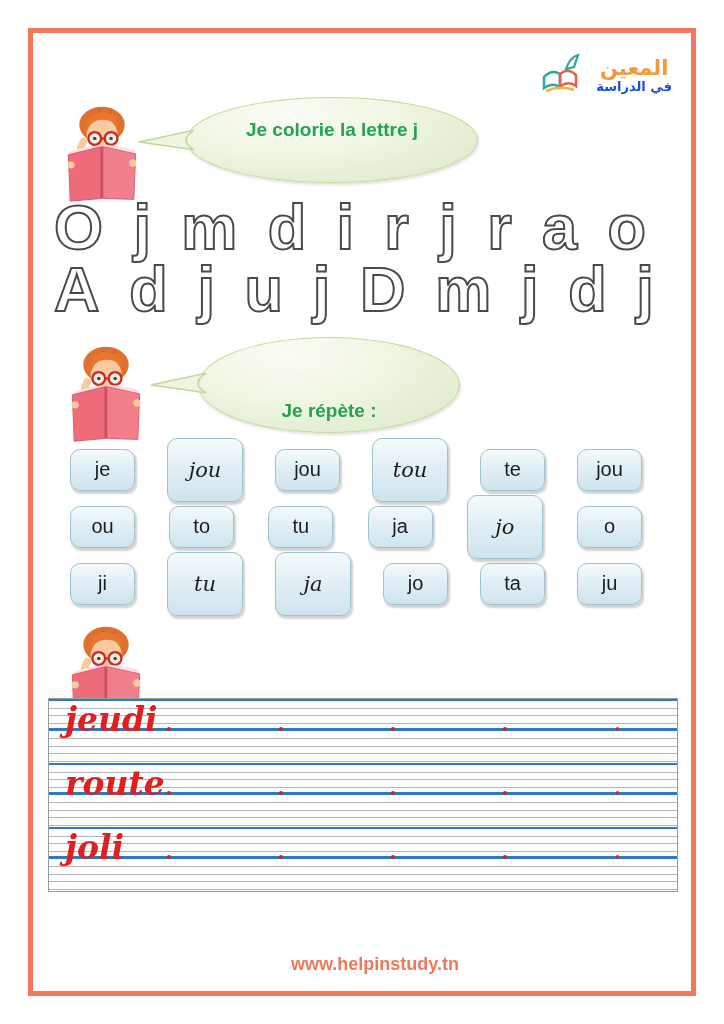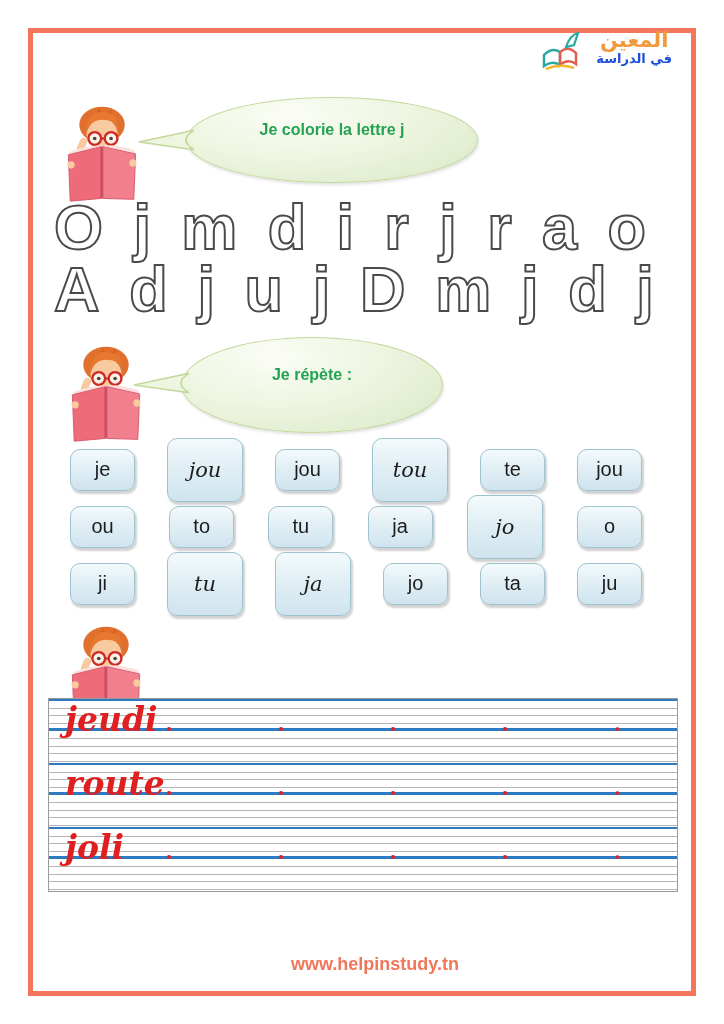--- a/index.html
+++ b/index.html
@@ -6,38 +6,38 @@
     --accent-frame:#f4765c; --bubble-text:#23a352; --line-blue:#2e79c0;
     --word-red:#e02020; --footer-orange:#f0775a; --logo-orange:#f09a3c;
   }
   html,body{margin:0;padding:0;background:#fff;}
   .page{position:relative;width:724px;height:1024px;background:#fff;overflow:hidden;
         font-family:"Liberation Sans",sans-serif;}
   .frame{position:absolute;left:28px;top:28px;right:28px;bottom:28px;
          border:5px solid var(--accent-frame);pointer-events:none;}
 
   
-  .logo{position:absolute;top:29px;right:52px;display:flex;gap:16px;}
+  .logo{position:absolute;top:51px;right:52px;display:flex;align-items:center;gap:16px;}
   .logo-text{text-align:center;direction:rtl;font-family:"DejaVu Sans",sans-serif;}
   .logo-l1{font-size:21px;font-weight:bold;color:var(--logo-orange);line-height:22px;}
   .logo-l2{font-size:13px;font-weight:bold;color:#1d4ed8;line-height:15px;}
 
   
   .kid{position:absolute;width:92px;height:100px;}
   .kid1{left:56px;top:103px;} .kid2{left:60px;top:343px;} .kid3{left:60px;top:623px;}
 
   
   .bubble{position:absolute;border:1.5px solid #c3d89b;border-radius:50%;
           background:radial-gradient(ellipse at 35% 20%, #fbfdf6 0%, #eef5e0 45%, #d9e8c6 100%);
           box-shadow:1px 2px 3px rgba(0,0,0,.12);
           display:flex;align-items:center;justify-content:center;}
   .bubble1{left:186px;top:97px;width:290px;height:84px;}
-  .bubble2{left:181px;top:337px;width:260px;height:94px;}
+  .bubble2{left:198px;top:337px;width:260px;height:94px;align-items:flex-end;}
   .bubble3{left:181px;top:617px;width:260px;height:90px;}
-  .bubble-label{color:var(--bubble-text);font-weight:bold;font-size:16px;
+  .bubble-label{color:var(--bubble-text);font-weight:bold;font-size:19px;
                 transform:translateY(-10px);}
   .tail{position:absolute;left:-50px;top:34%;width:58px;height:26px;}
 
   
   .letters-row{position:absolute;display:flex;justify-content:space-between;
                align-items:baseline;font-weight:bold;font-size:63px;line-height:62px;
                color:#fff;-webkit-text-stroke:2px #4a4a4a;}
   .letters-row1{left:54px;top:196px;width:592px;}
   .letters-row2{left:54px;top:258px;width:600px;}
 

